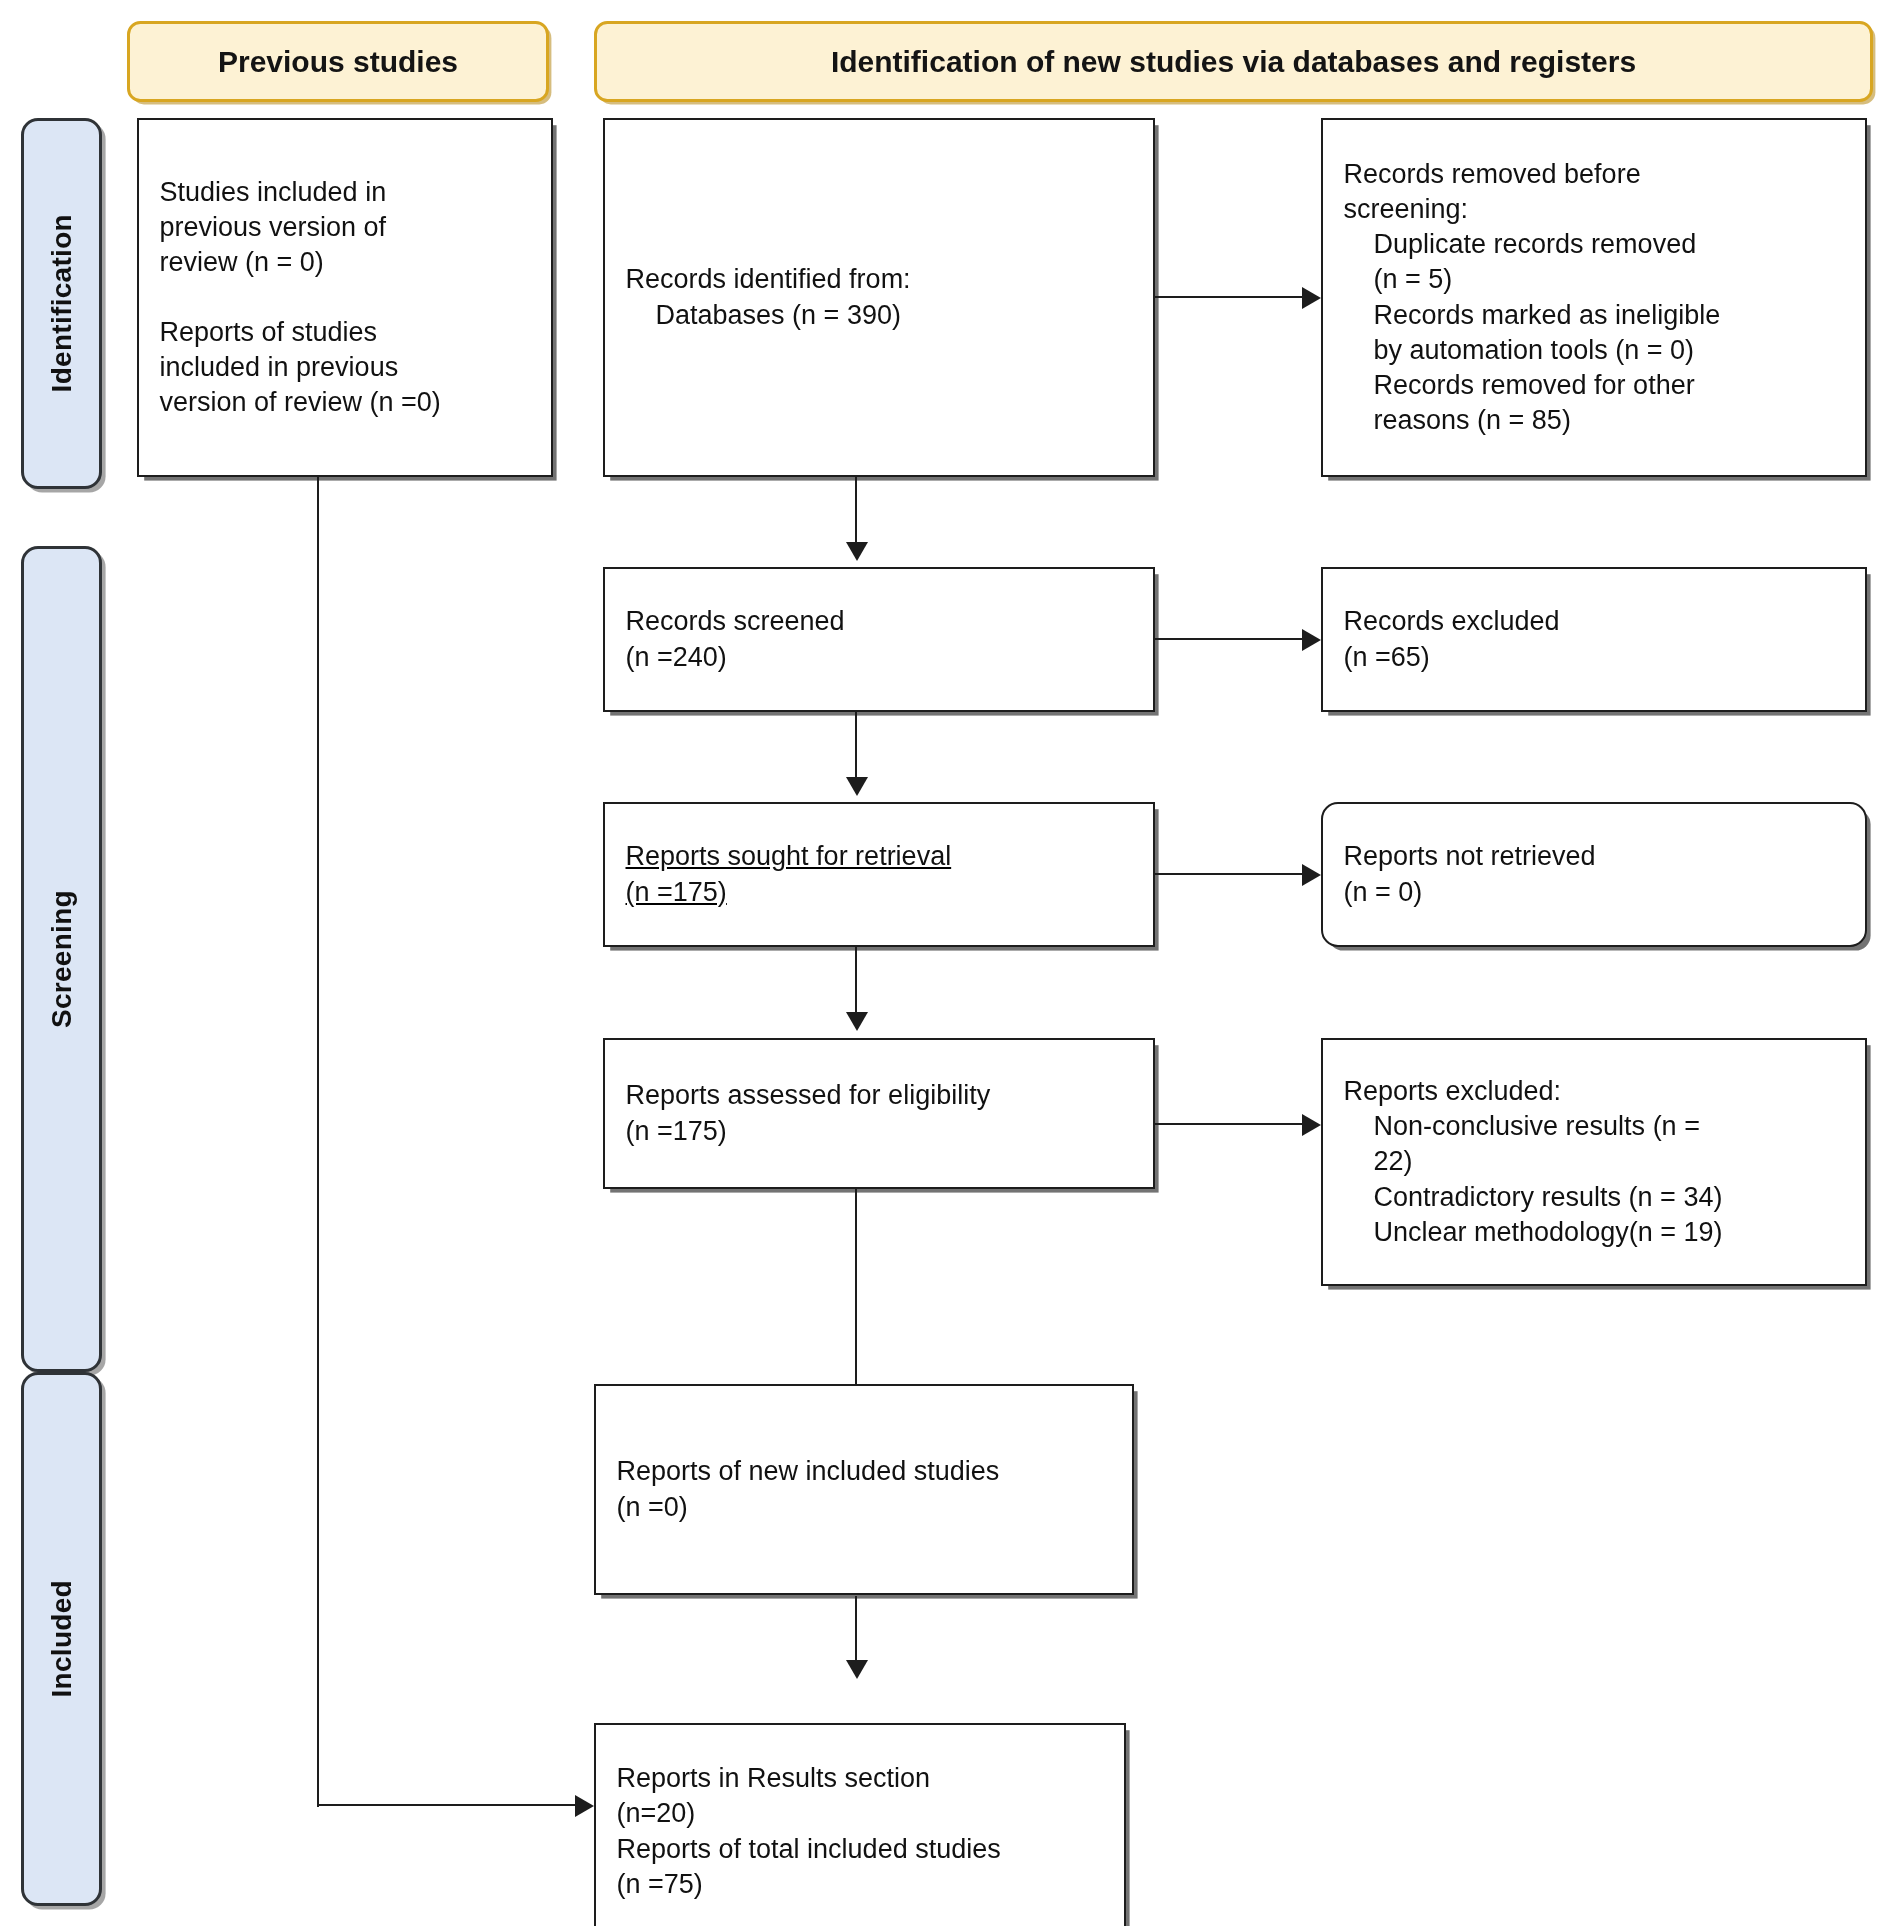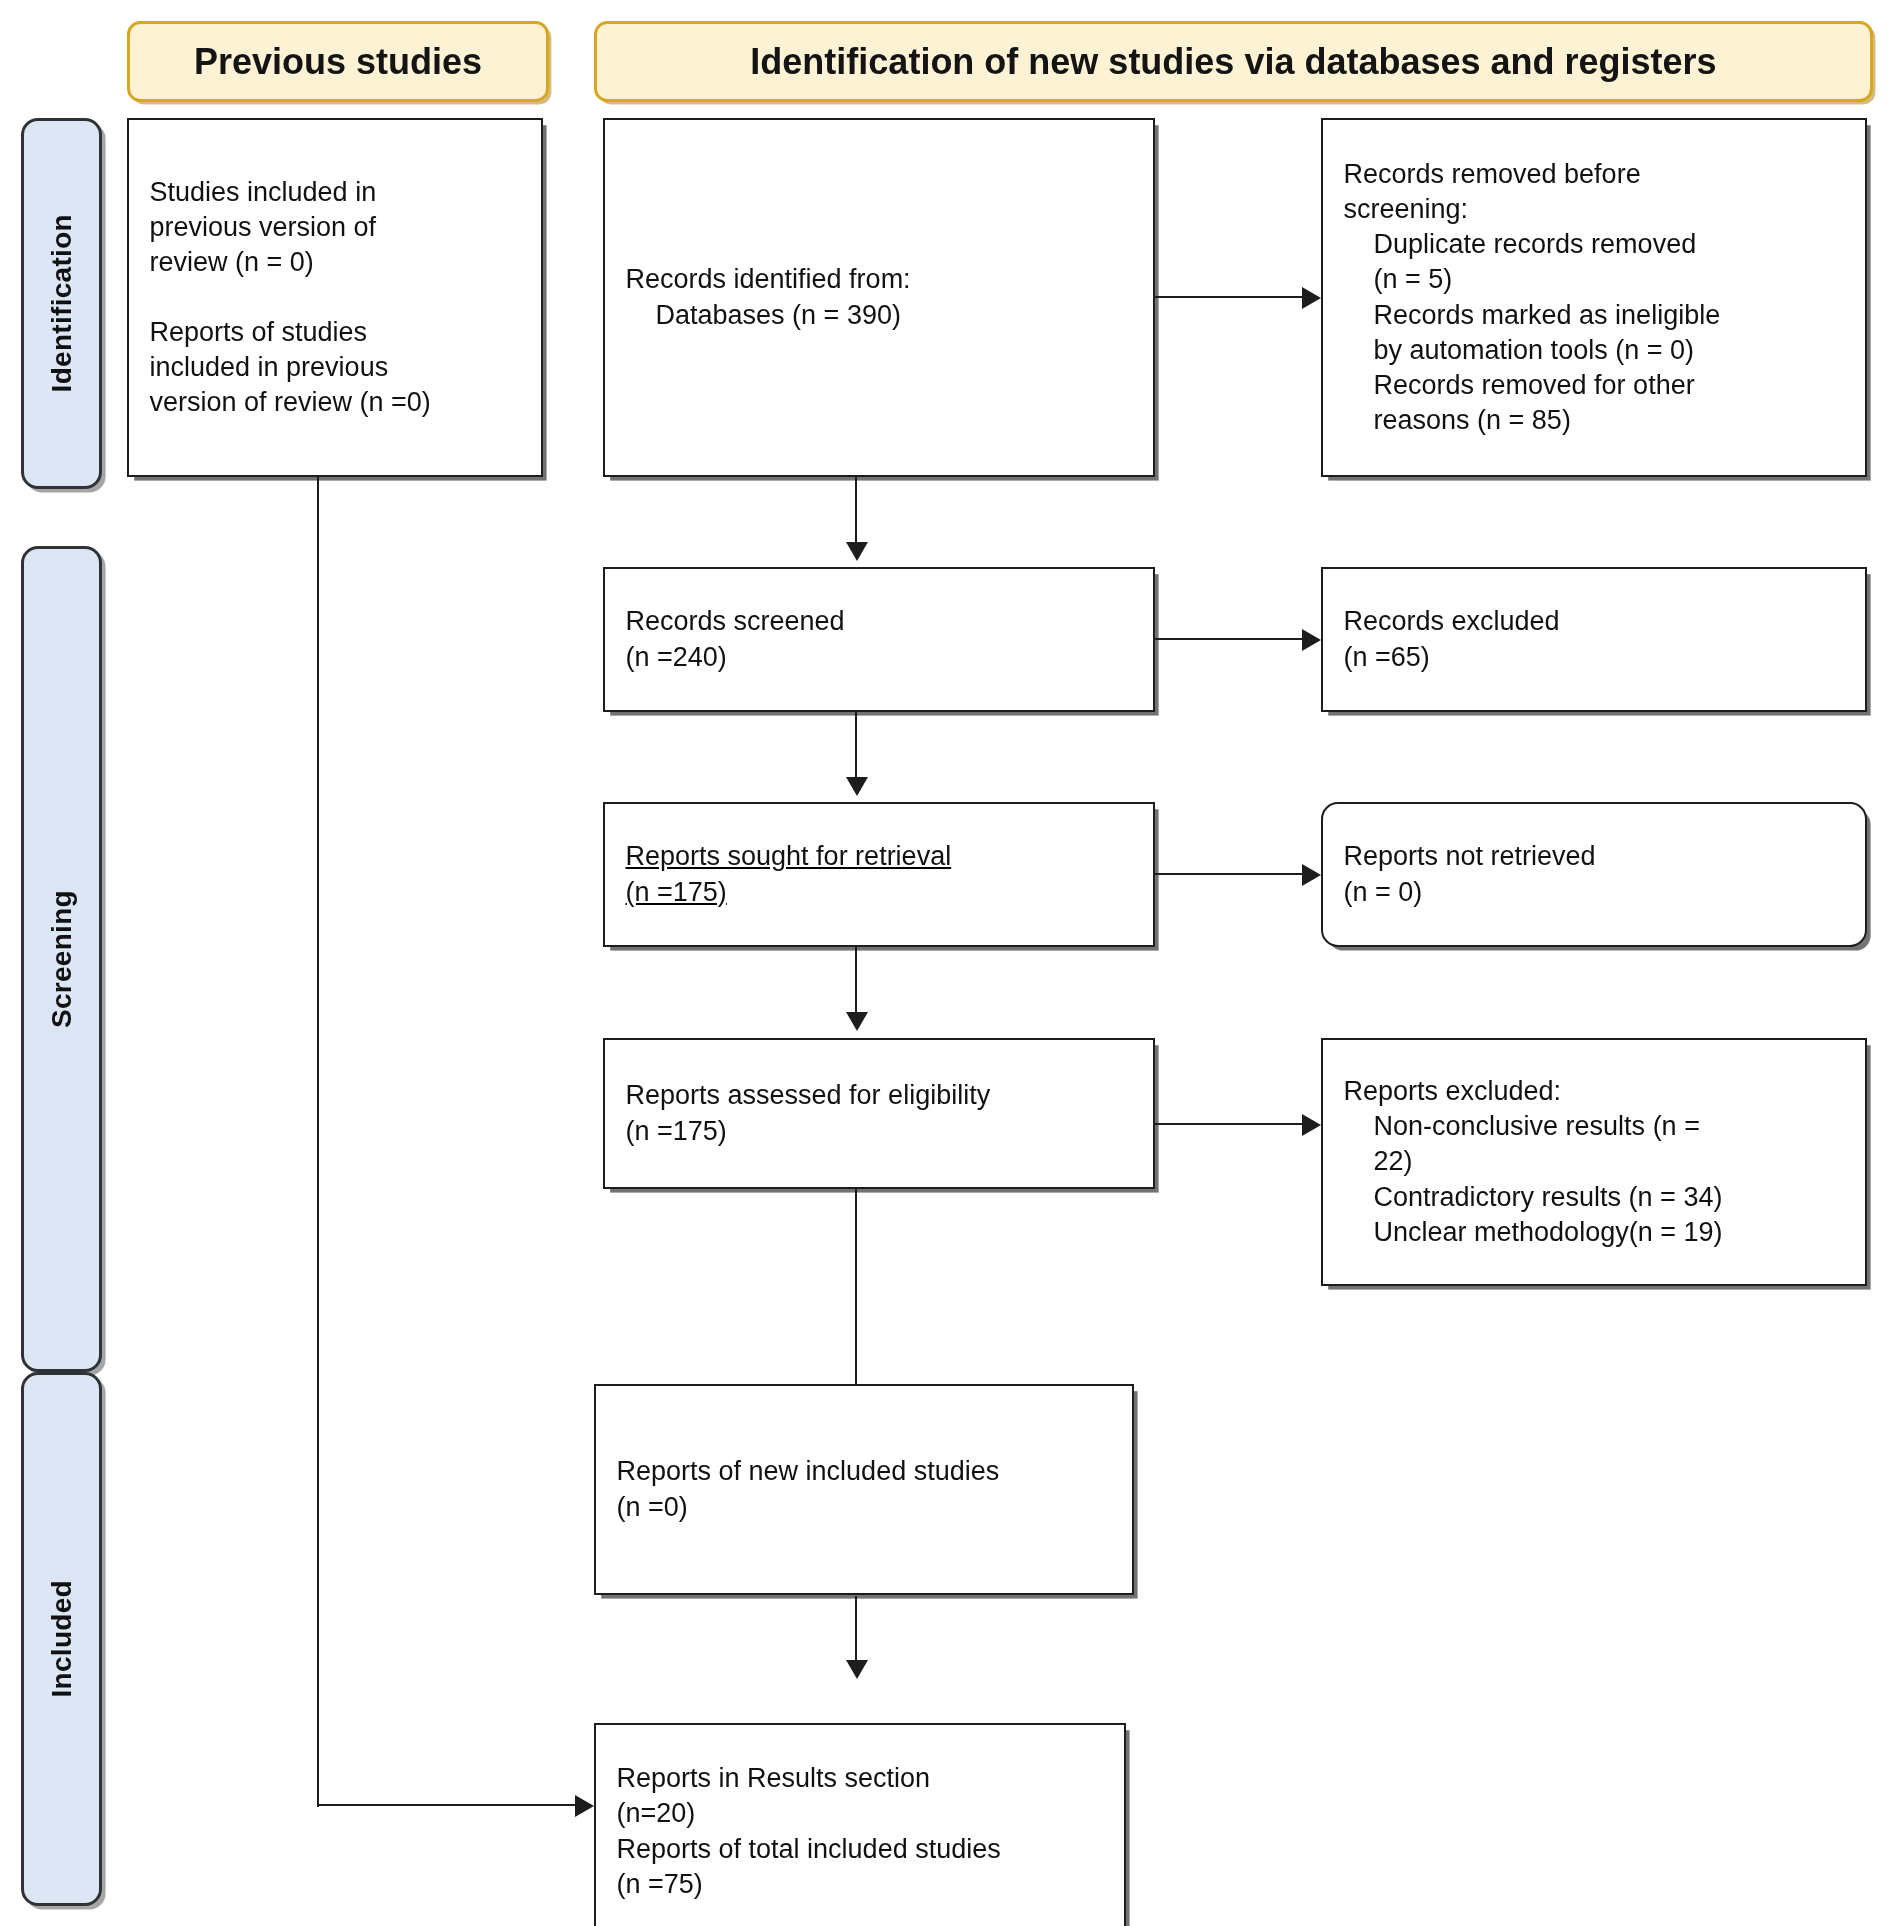--- a/index.html
+++ b/index.html
@@ -45,21 +45,21 @@
     background: #fdf2d4;
     border: 3.6px solid #d8a621;
     border-radius: 13.3px;
     box-shadow: 3.6px 3.6px 0 -1.2px rgba(180,135,20,0.55);
     display: flex;
     align-items: center;
     justify-content: center;
   }
   .banner .banner-label {
     font-weight: bold;
-    font-size: 36px;
+    font-size: 30px;
     color: #141414;
     white-space: nowrap;
     text-align: center;
   }
 
   
   .flow-box {
     position: absolute;
     background: #ffffff;
     border: 2.4px solid #1d1d1d;
@@ -122,21 +122,21 @@
   </div>
 
   <div class="banner" style="left:127px; top:21px; width:416px; height:75px;">
     <span class="banner-label">Previous studies</span>
   </div>
 
   <div class="banner" style="left:594px; top:21px; width:1273px; height:75px;">
     <span class="banner-label">Identification of new studies via databases and registers</span>
   </div>
 
-  <div class="flow-box" style="left:127px; top:118px; width:416px; height:359px;">
+  <div class="flow-box" style="left:137px; top:118px; width:416px; height:359px;">
     <span class="box-text">Studies included in
 previous version of
 review (n = 0)
 
 Reports of studies
 included in previous
 version of review (n =0)</span>
   </div>
 
   <div class="conn-v" style="left:317px; top:477px; height:1330px;"></div>

